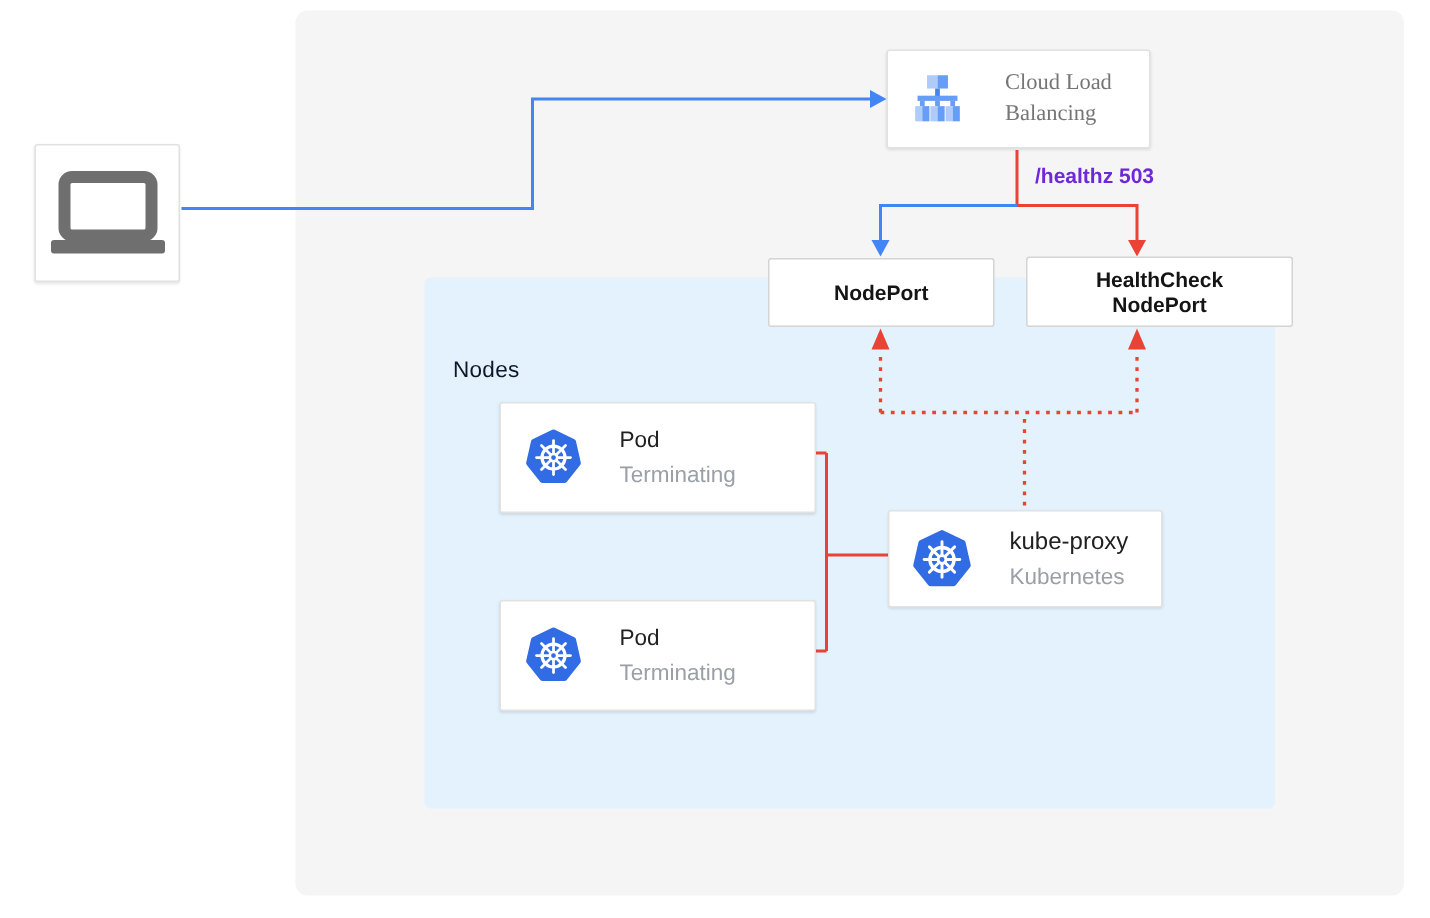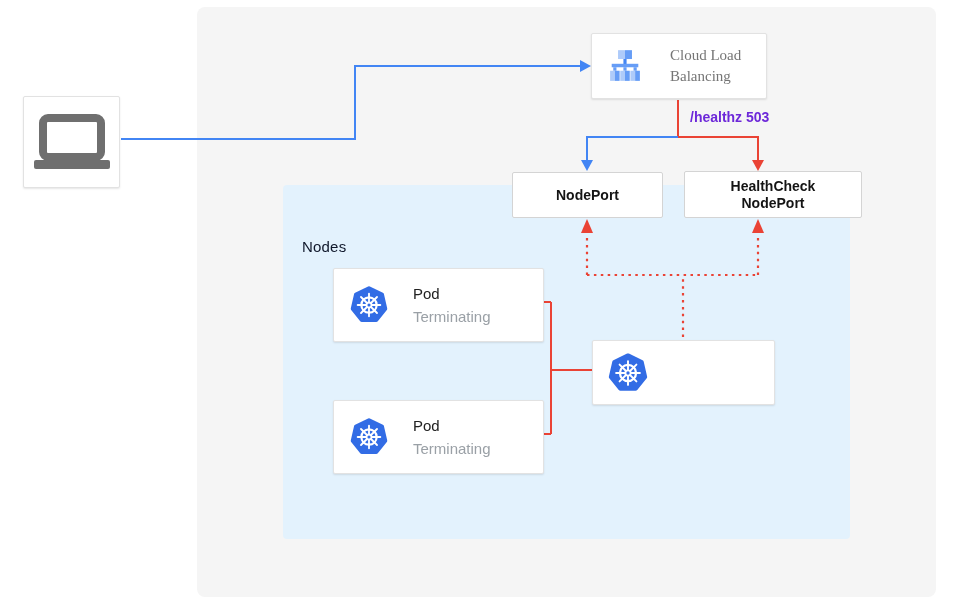--- a/index.html
+++ b/index.html
@@ -191,15 +191,19 @@
             <line x1="12" y1="12" x2="12" y2="5.2"></line>
           <line x1="12" y1="12" x2="16.81" y2="16.81"></line>
             <line x1="12" y1="12" x2="7.19" y2="16.81"></line>
           <line x1="12" y1="12" x2="16.81" y2="7.19"></line>
             <line x1="12" y1="12" x2="7.19" y2="7.19"></line>
         </g>
         <circle cx="12" cy="12" r="4.6" fill="none" stroke="#ffffff" stroke-width="1.3"></circle>
         <circle cx="12" cy="12" r="1.5" fill="#326CE5" stroke="#ffffff" stroke-width="1.1"></circle>
       </svg>
     </span>
+    <div class="entity-text">
+      <div class="t">kube-proxy</div>
+      <div class="s">Kubernetes</div>
+    </div>
   </div>
 
 </div>
 
 </body></html>

